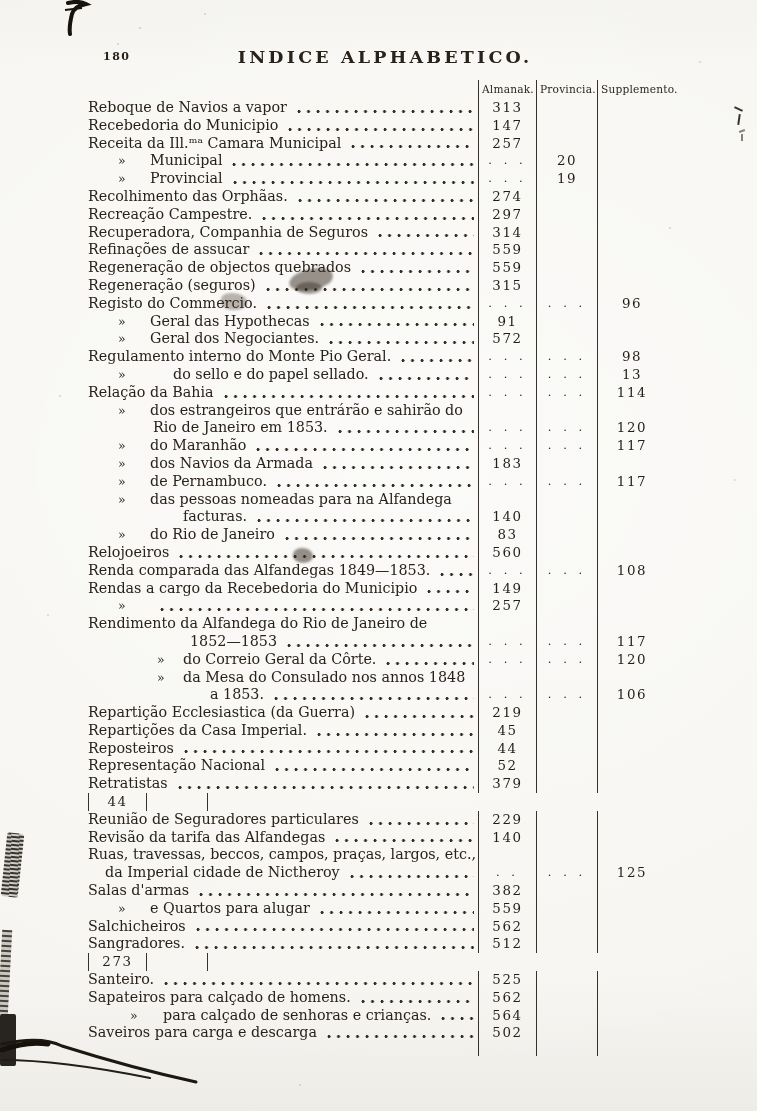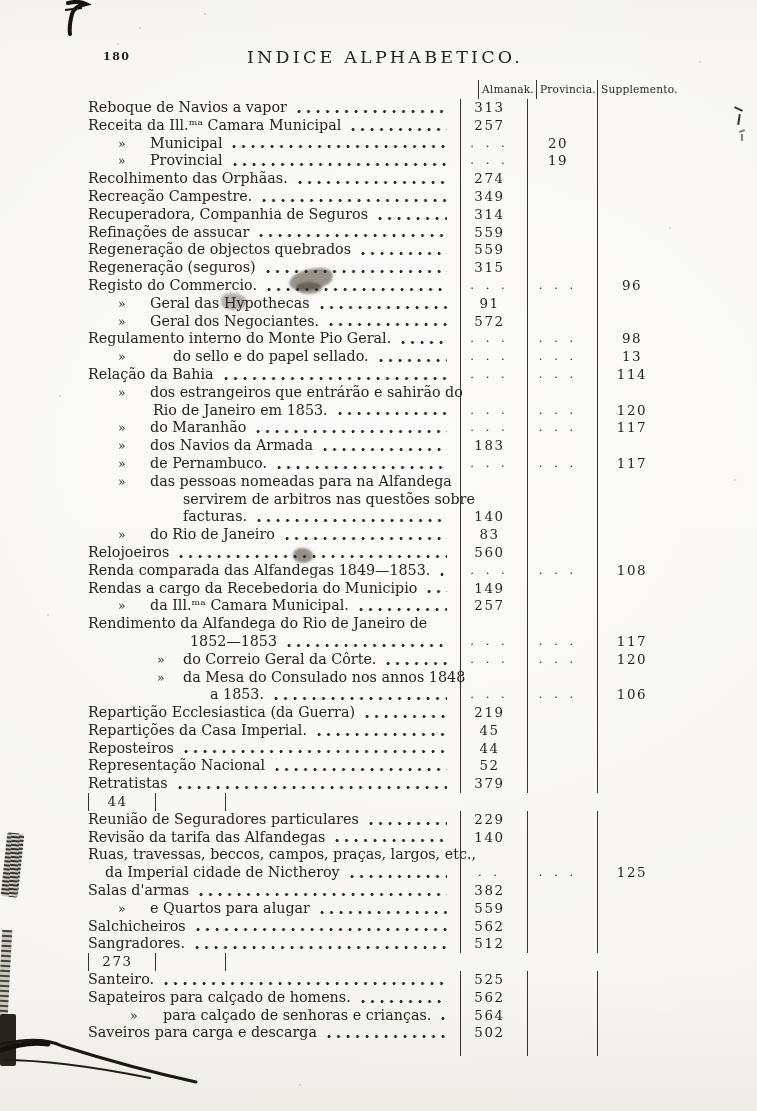--- a/index.html
+++ b/index.html
@@ -18,32 +18,32 @@
       radial-gradient(3px 2px at 700px 62px, rgba(60,50,40,.2), rgba(0,0,0,0) 70%),
       radial-gradient(2px 2px at 670px 228px, rgba(60,50,40,.3), rgba(0,0,0,0) 70%),
       radial-gradient(2px 2px at 60px 396px, rgba(60,50,40,.3), rgba(0,0,0,0) 70%),
       radial-gradient(2px 2px at 48px 615px, rgba(60,50,40,.28), rgba(0,0,0,0) 70%),
       radial-gradient(3px 2px at 735px 480px, rgba(60,50,40,.2), rgba(0,0,0,0) 70%),
       radial-gradient(2px 2px at 300px 1085px, rgba(60,50,40,.25), rgba(0,0,0,0) 70%);
   }
 
   .page-number{position:absolute;left:103px;top:50px;font-weight:bold;font-size:11px;letter-spacing:1.5px;}
   .page-title{position:absolute;left:95px;top:47px;width:580px;text-align:center;
-    font-weight:normal;font-size:17.5px;letter-spacing:3.2px;white-space:nowrap;}
+    font-weight:bold;font-size:17.5px;letter-spacing:3.2px;white-space:nowrap;}
 
   .index-table{position:absolute;left:88px;top:80px;width:612px;}
   .hrow{display:flex;height:19px;}
   .entry-head{flex:1;}
   .cell{box-sizing:border-box;border-left:1.7px solid #39302a;overflow:hidden;}
   .cell.a{width:58px;}
   .cell.p{width:61px;}
   .cell.s{width:103px;}
   .head{font-size:10.6px;line-height:12px;padding:3px 0 0 3px;letter-spacing:.2px;white-space:nowrap;color:#2d261f;}
 
-  .row{display:flex;height:17.8px;font-size:14.3px;line-height:17.6px;gap:9px;}
+  .row{display:flex;height:17.8px;font-size:14.3px;line-height:17.6px;}
   .row .cell{text-align:center;font-size:13.4px;letter-spacing:1.6px;line-height:17.2px;color:#241e17;}
   .row .cell.s{padding-right:34px;}
   .row .cell.dots{font-size:11.5px;letter-spacing:4px;color:#2e2720;}
 
   .entry{flex:1;display:flex;min-width:0;}
   .txt{white-space:nowrap;flex:0 0 auto;}
   .marker{flex:0 0 auto;width:0;font-size:12.5px;}
   .m1 .marker{width:32px;}
   .m1b .marker{width:55px;}
   .m2 .marker{width:26px;}
@@ -107,20 +107,30 @@
       <span class="txt">Reboque de Navios a vapor</span>
       <span class="leader"></span>
     </div>
     <div class="cell a">313</div>
     <div class="cell p"></div>
     <div class="cell s"></div>
   </div>
       <div class="row">
     <div class="entry m0">
       <span class="marker"></span>
+      <span class="txt">Recebedoria do Municipio</span>
+      <span class="leader"></span>
+    </div>
+    <div class="cell a">147</div>
+    <div class="cell p"></div>
+    <div class="cell s"></div>
+  </div>
+      <div class="row">
+    <div class="entry m0">
+      <span class="marker"></span>
       <span class="txt">Receita da Ill.ᵐᵃ Camara Municipal</span>
       <span class="leader"></span>
     </div>
     <div class="cell a">257</div>
     <div class="cell p"></div>
     <div class="cell s"></div>
   </div>
       <div class="row">
     <div class="entry m1">
       <span class="marker">»</span>
@@ -150,21 +160,21 @@
     <div class="cell a">274</div>
     <div class="cell p"></div>
     <div class="cell s"></div>
   </div>
       <div class="row">
     <div class="entry m0">
       <span class="marker"></span>
       <span class="txt">Recreação Campestre.</span>
       <span class="leader"></span>
     </div>
-    <div class="cell a">349</div>
+    <div class="cell a">297</div>
     <div class="cell p"></div>
     <div class="cell s"></div>
   </div>
       <div class="row">
     <div class="entry m0">
       <span class="marker"></span>
       <span class="txt">Recuperadora, Companhia de Seguros</span>
       <span class="leader"></span>
     </div>
     <div class="cell a">314</div>
@@ -317,30 +327,20 @@
       <span class="txt">das pessoas nomeadas para na Alfandega</span>
       <span class="leader nodots"></span>
     </div>
     <div class="cell a"></div>
     <div class="cell p"></div>
     <div class="cell s"></div>
   </div>
       <div class="row">
     <div class="entry w2">
       <span class="marker"></span>
-      <span class="txt">servirem de arbitros nas questões sobre</span>
-      <span class="leader nodots"></span>
-    </div>
-    <div class="cell a"></div>
-    <div class="cell p"></div>
-    <div class="cell s"></div>
-  </div>
-      <div class="row">
-    <div class="entry w2">
-      <span class="marker"></span>
       <span class="txt">facturas.</span>
       <span class="leader"></span>
     </div>
     <div class="cell a">140</div>
     <div class="cell p"></div>
     <div class="cell s"></div>
   </div>
       <div class="row">
     <div class="entry m1">
       <span class="marker">»</span>
@@ -377,21 +377,20 @@
       <span class="txt">Rendas a cargo da Recebedoria do Municipio</span>
       <span class="leader"></span>
     </div>
     <div class="cell a">149</div>
     <div class="cell p"></div>
     <div class="cell s"></div>
   </div>
       <div class="row">
     <div class="entry m1">
       <span class="marker">»</span>
-      <span class="txt">da Ill.ᵐᵃ Camara Municipal.</span>
       <span class="leader"></span>
     </div>
     <div class="cell a">257</div>
     <div class="cell p"></div>
     <div class="cell s"></div>
   </div>
       <div class="row">
     <div class="entry m0">
       <span class="marker"></span>
       <span class="txt">Rendimento da Alfandega do Rio de Janeiro de</span>

